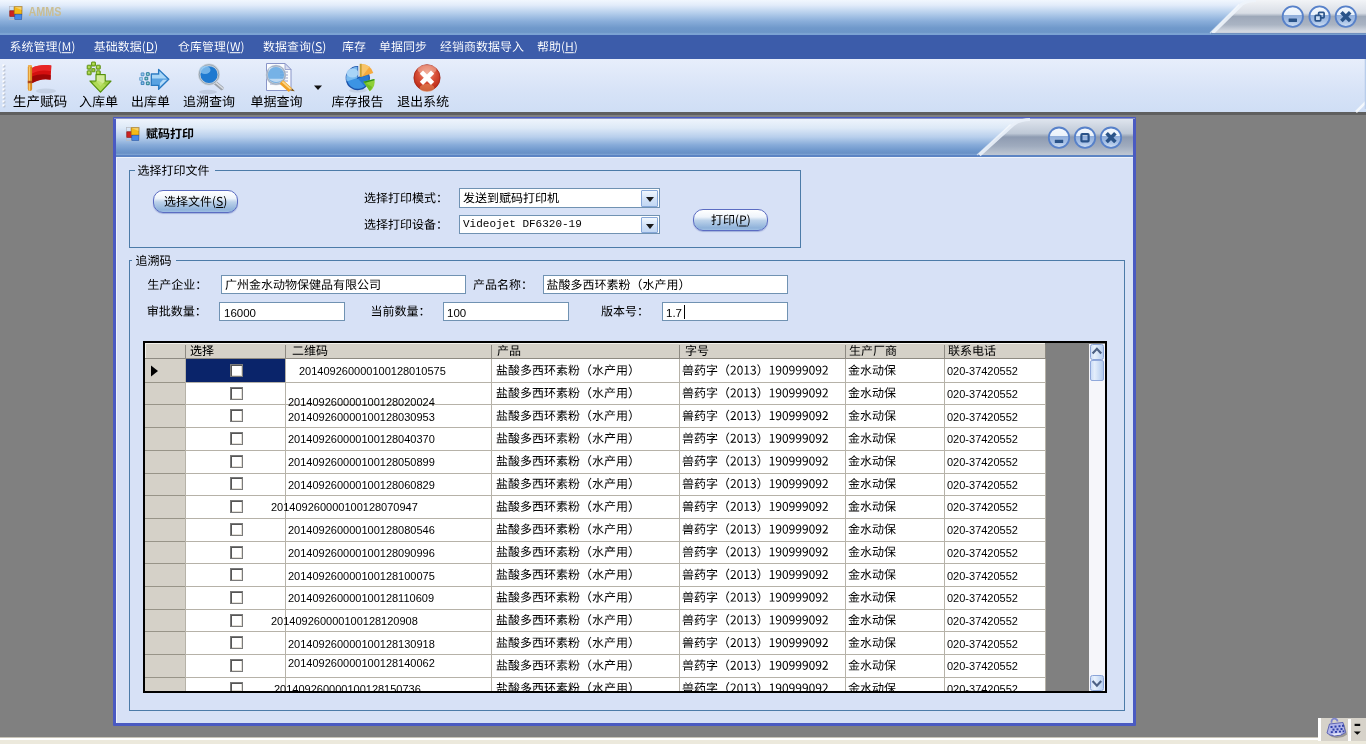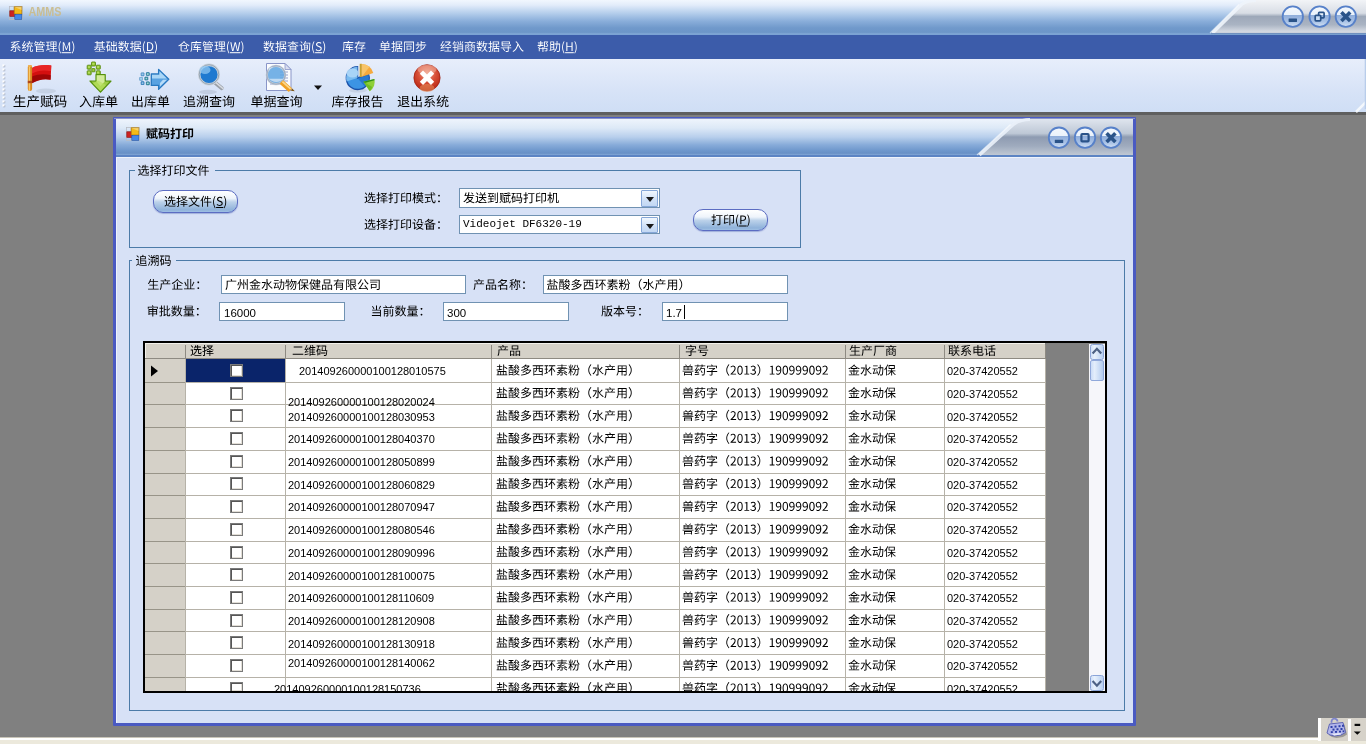--- a/index.html
+++ b/index.html
@@ -75,21 +75,21 @@
 <div class="abs combo" id="combo2">
     <div class="cbtn"></div>
   </div>
 <div class="abs tbox" id="tb1"></div>
 <div class="abs tbox" id="tb2"></div>
 <div class="abs tbox" id="tb3"></div>
 <div class="abs tbox" id="tb4"></div>
 <div class="abs tbox" id="tb5"></div>
 <div class="abs mono" style="left:463px;top:217.5px">Videojet DF6320-19</div>
 <div class="abs num" style="left:224px;top:306.5px;font-size:11.5px">16000</div>
-<div class="abs num" style="left:447px;top:306.5px;font-size:11.5px">300</div>
+<div class="abs num" style="left:447px;top:306.5px;font-size:11.5px">100</div>
 <div class="abs num" style="left:666px;top:306.5px;font-size:11.5px">1.7</div>
 <div class="abs" style="left:684px;top:304.5px;width:1px;height:14px;background:#000"></div>
 <div class="abs" id="grid"></div>
 <div class="abs" id="ghead"></div>
 <div class="abs" id="gselcol"></div>
 <div class="abs" id="gbodybg"></div>
 <div class="abs" id="row1sel"></div>
 <div class="abs ghvline" style="left:184.5px;top:344.5px;height:14px"></div>
 <div class="abs ghvline" style="left:285px;top:344.5px;height:14px"></div>
 <div class="abs ghvline" style="left:491px;top:344.5px;height:14px"></div>
@@ -153,31 +153,31 @@
 <div class="abs num" style="left:143px;top:53px">201409260000100128020024</div>
 <div class="abs num" style="left:802px;top:44.9px">020-37420552</div>
 <div class="abs num" style="left:143px;top:67.6px">201409260000100128030953</div>
 <div class="abs num" style="left:802px;top:67.6px">020-37420552</div>
 <div class="abs num" style="left:143px;top:90.3px">201409260000100128040370</div>
 <div class="abs num" style="left:802px;top:90.3px">020-37420552</div>
 <div class="abs num" style="left:143px;top:113.0px">201409260000100128050899</div>
 <div class="abs num" style="left:802px;top:113.0px">020-37420552</div>
 <div class="abs num" style="left:143px;top:135.7px">201409260000100128060829</div>
 <div class="abs num" style="left:802px;top:135.7px">020-37420552</div>
-<div class="abs num" style="left:143px;top:158.4px">201409260000100128070947</div>
+<div class="abs num" style="left:126px;top:158.4px">201409260000100128070947</div>
 <div class="abs num" style="left:802px;top:158.4px">020-37420552</div>
 <div class="abs num" style="left:143px;top:181.1px">201409260000100128080546</div>
 <div class="abs num" style="left:802px;top:181.1px">020-37420552</div>
 <div class="abs num" style="left:143px;top:203.8px">201409260000100128090996</div>
 <div class="abs num" style="left:802px;top:203.8px">020-37420552</div>
 <div class="abs num" style="left:143px;top:226.5px">201409260000100128100075</div>
 <div class="abs num" style="left:802px;top:226.5px">020-37420552</div>
 <div class="abs num" style="left:143px;top:249.2px">201409260000100128110609</div>
 <div class="abs num" style="left:802px;top:249.2px">020-37420552</div>
-<div class="abs num" style="left:143px;top:271.9px">201409260000100128120908</div>
+<div class="abs num" style="left:126px;top:271.9px">201409260000100128120908</div>
 <div class="abs num" style="left:802px;top:271.9px">020-37420552</div>
 <div class="abs num" style="left:143px;top:294.6px">201409260000100128130918</div>
 <div class="abs num" style="left:802px;top:294.6px">020-37420552</div>
 <div class="abs num" style="left:143px;top:314px">201409260000100128140062</div>
 <div class="abs num" style="left:802px;top:317.3px">020-37420552</div>
 <div class="abs num" style="left:129px;top:340.0px">201409260000100128150736</div>
 <div class="abs num" style="left:802px;top:340.0px">020-37420552</div>
 </div>
 <div class="abs" id="vsb">
 <div class="sbtn" style="top:0"></div>

